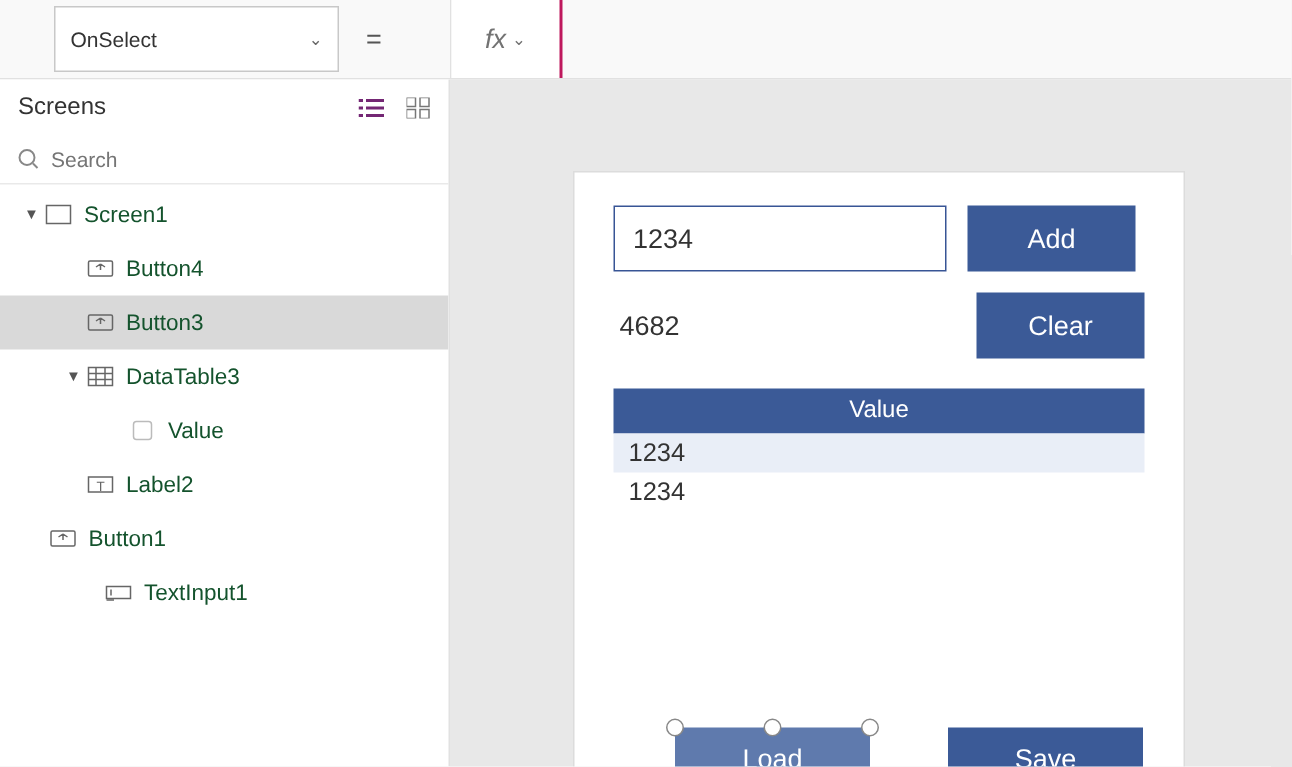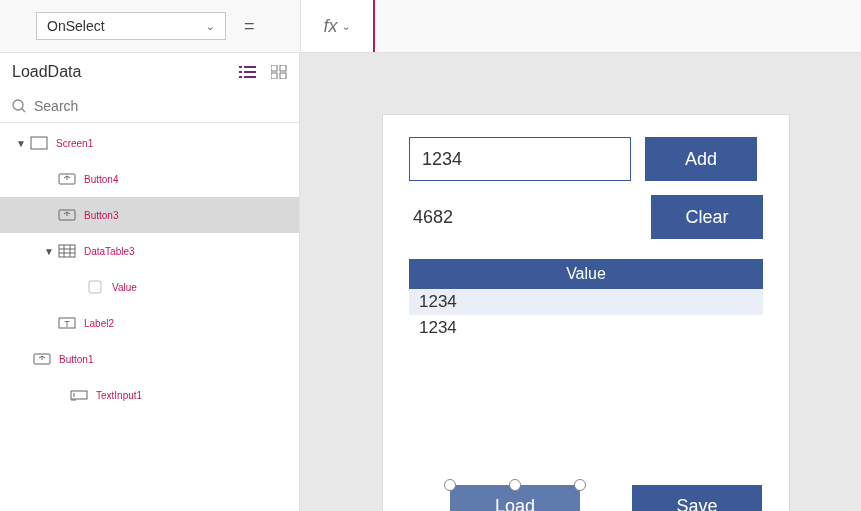--- a/index.html
+++ b/index.html
@@ -1,19 +1,19 @@
 <!DOCTYPE html>
 <html><head>
 <meta charset="utf-8">
 <style>
   * { box-sizing: border-box; margin: 0; padding: 0; font-family: "Segoe UI", Arial, sans-serif; }
   body { width: 861px; height: 511px; background: #fff; overflow: hidden; font-size: 14px; color: #333; }
   .topbar { height: 53px; width: 100%; display: flex; align-items: center; border-bottom: 1px solid #e1e1e1; background: #f9f9f9; }
   .propsel-wrap { width: 300px; height: 100%; display: flex; align-items: center; padding-left: 36px; }
-  .propsel { width: 190px; height: 28px; border: 1px solid #c8c8c8; background: #fff; display: flex; align-items: center; justify-content: space-between; padding: 0 10px; }
+  .propsel { width: 190px; height: 44px; border: 1px solid #c8c8c8; background: #fff; display: flex; align-items: center; justify-content: space-between; padding: 0 10px; }
   .equals { margin-left: 18px; font-size: 18px; color: #555; }
   .fxbox { flex: 1; height: 100%; display: flex; align-items: stretch; border-left: 1px solid #e1e1e1; }
   .fxlabel { width: 74px; display: flex; align-items: center; justify-content: center; font-style: italic; font-size: 18px; color: #737373; border-right: 2px solid #be185d; background:#fff; }
   .fxlabel .chev { font-style: normal; margin-left:4px; font-size:11px;}
   .formula { flex: 1; background: #fff; padding: 6px 10px; font-family: Consolas, monospace; font-size: 16px; line-height: 1.25; white-space: pre; overflow:hidden;}
   .formula .fn { color: #0b7878; }
   .formula .id { color: #333; }
   .formula .str { color: #a31515; }
   .formula .kw { color: #1f6fad; }
   .formula .pn { color: #333; }
@@ -22,21 +22,21 @@
   .treehead { display:flex; align-items:center; justify-content:space-between; padding: 10px 12px 8px 12px; }
   .treehead .title { font-size: 16px; color:#333; }
   .treehead .icons { display:flex; gap:14px; color:#742774; }
   .searchrow { height: 34px; display:flex; align-items:center; padding: 0 12px; color:#888; border-bottom:1px solid #e9e9e9;}
   .searchrow input { border:none; outline:none; background:transparent; margin-left:8px; font-size:14px; color:#3b82f6; width: 100%;}
   .tree { flex:1; overflow:auto; padding-top:2px;}
   .node { display:flex; align-items:center; height:36px; padding-right:10px; cursor:default;}
   .node.selected { background:#d9d9d9; }
   .expander { width:14px; text-align:center; color:#555; font-size:10px;}
   .icon-box { width:18px; height:14px; margin:0 8px 0 2px; display:flex; align-items:center; justify-content:center;}
-  .label { font-size:10px; color:#be185d;}
+  .label { font-size:15px; color:#14532d;}
   .canvas { flex:1; background:#e8e8e8; position: relative; }
   .app { position:absolute; left:82px; top:61px; width:408px; height:420px; background:#fff; border:1px solid #dcdcdc; padding:22px 26px; }
   .row1 { display:flex; gap:14px; align-items:center; }
   .txtin { width:222px; height:44px; border:1px solid #385595; padding:0 12px; font-size:18px; color:#333;}
   .btn { height:44px; background:#3b5a97; color:#fff; font-size:18px; border:none; display:flex; align-items:center; justify-content:center;}
   .btn.add, .btn.clear { width:112px; }
   .row2 { display:flex; justify-content:space-between; align-items:center; margin-top:14px;}
   .lblval { font-size:18px; color:#333; padding-left:4px;}
   .datatable { margin-top:20px;}
   .dthead { background:#3b5a97; color:#fff; text-align:center; padding:6px 0; font-size:16px;}
@@ -65,21 +65,21 @@
     <div class="fxlabel">
       <span>fx</span>
         <span class="chev">⌄</span>
     </div>
   </div>
 </div>
 
 <div class="lower">
   <div class="treepanel">
     <div class="treehead">
-      <span class="title">LoadData</span>
+      <span class="title">Screens</span>
       <div class="icons">
         <span>
           <svg width="18" height="14">
               <rect x="0" y="1" width="3" height="2" fill="#742774"></rect>
               <rect x="5" y="1" width="12" height="2" fill="#742774"></rect>
               <rect x="0" y="6" width="3" height="2" fill="#742774"></rect>
               <rect x="5" y="6" width="12" height="2" fill="#742774"></rect>
               <rect x="0" y="11" width="3" height="2" fill="#742774"></rect>
               <rect x="5" y="11" width="12" height="2" fill="#742774"></rect>
             </svg>

